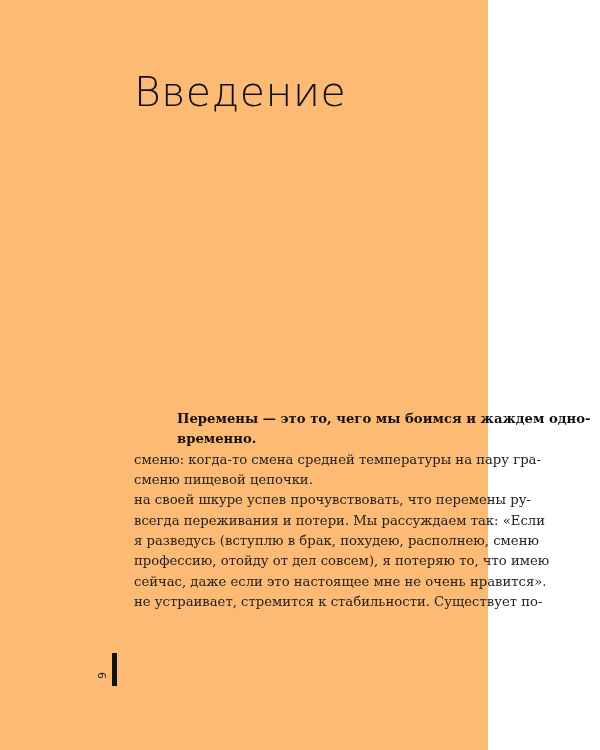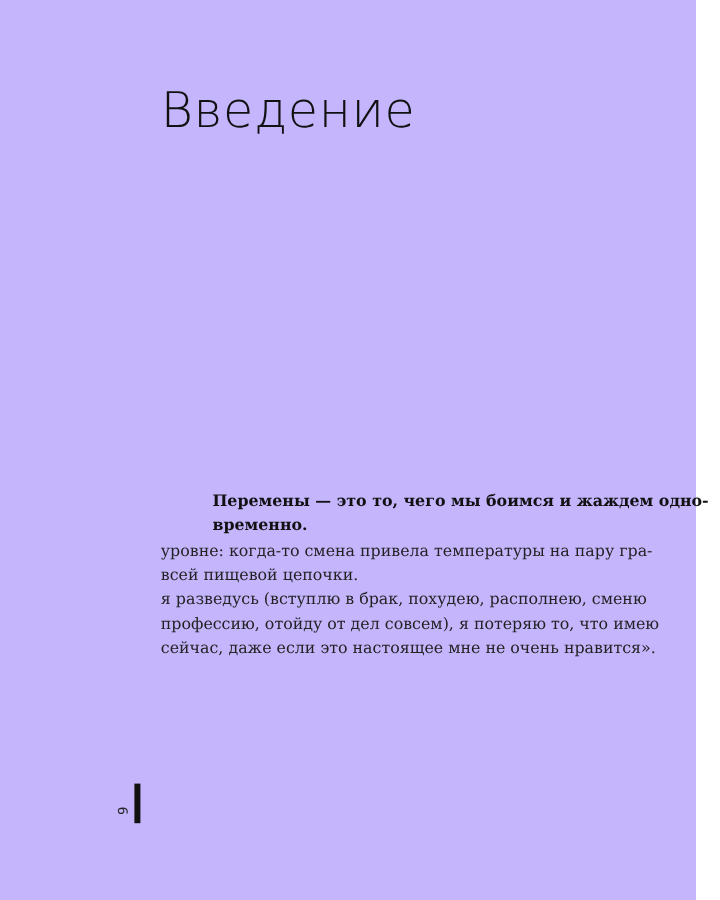--- a/index.html
+++ b/index.html
@@ -1,17 +1,17 @@
 <!DOCTYPE html>
 <html><head>
 <meta charset="utf-8">
 <style>
   html, body { margin: 0; padding: 0; background: #ffffff; }
   body { width: 600px; height: 750px; position: relative; overflow: hidden; }
-  .page { position: absolute; left: 0; top: 0; width: 580px; height: 750px; background: #c4b5fd; }
+  .page { position: absolute; left: 0; top: 0; width: 488px; height: 750px; background: #fdba74; }
   .title {
     position: absolute; left: 134px; top: 64px;
     font-family: "DejaVu Sans", sans-serif; font-weight: 300;
     font-size: 41px; letter-spacing: 0.5px; color: #111;
     margin: 0; line-height: 56px;
   }
   .body-text {
     position: absolute; left: 134px; top: 409px; width: 353px;
     font-family: "DejaVu Serif", serif; font-size: 13.2px; line-height: 20.35px;
     color: #222; text-align: justify;
@@ -32,24 +32,27 @@
 </head>
 <body>
 
 <div class="page">
   <h1 class="title">Введение</h1>
 
   <div class="body-text">
     <span class="line bold">Перемены — это то, чего мы боимся и жаждем одно-</span>
     <span class="line bold last">временно.</span>
 
-    <span class="line">уровне: когда-то смена привела температуры на пару гра-</span>
-    <span class="line last">всей пищевой цепочки.</span>
+    <span class="line">сменю: когда-то смена средней температуры на пару гра-</span>
+    <span class="line last">сменю пищевой цепочки.</span>
 
+    <span class="line">на своей шкуре успев прочувствовать, что перемены ру-</span>
+    <span class="line">всегда переживания и потери. Мы рассуждаем так: «Если</span>
     <span class="line">я разведусь (вступлю в брак, похудею, располнею, сменю</span>
     <span class="line">профессию, отойду от дел совсем), я потеряю то, что имею</span>
     <span class="line last">сейчас, даже если это настоящее мне не очень нравится».</span>
 
+    <span class="line">не устраивает, стремится к стабильности. Существует по-</span>
   </div>
 
   <div class="folio-bar"></div>
   <div class="folio-num">6</div>
 </div>
 
 </body></html>

